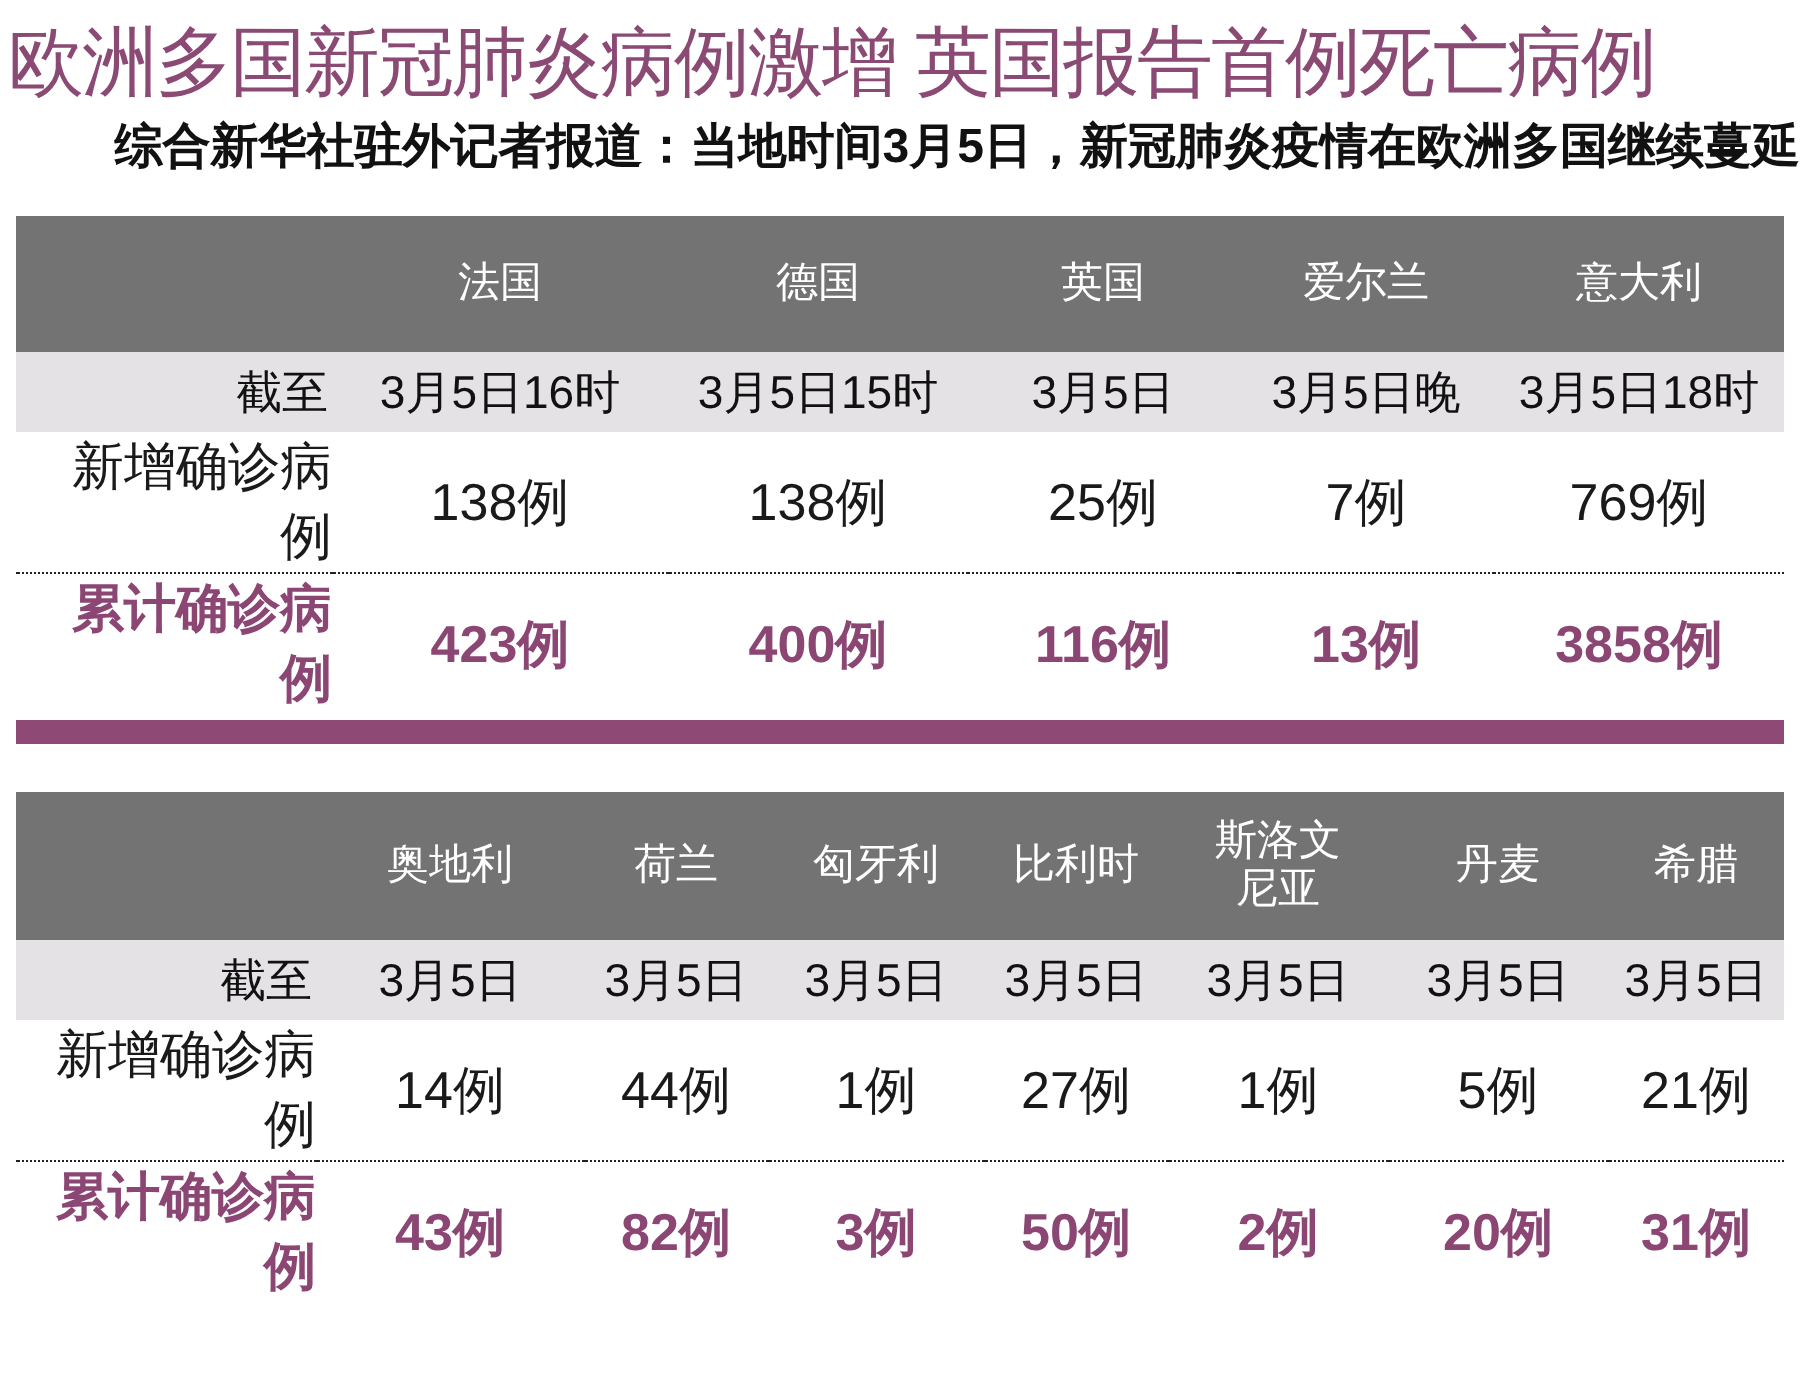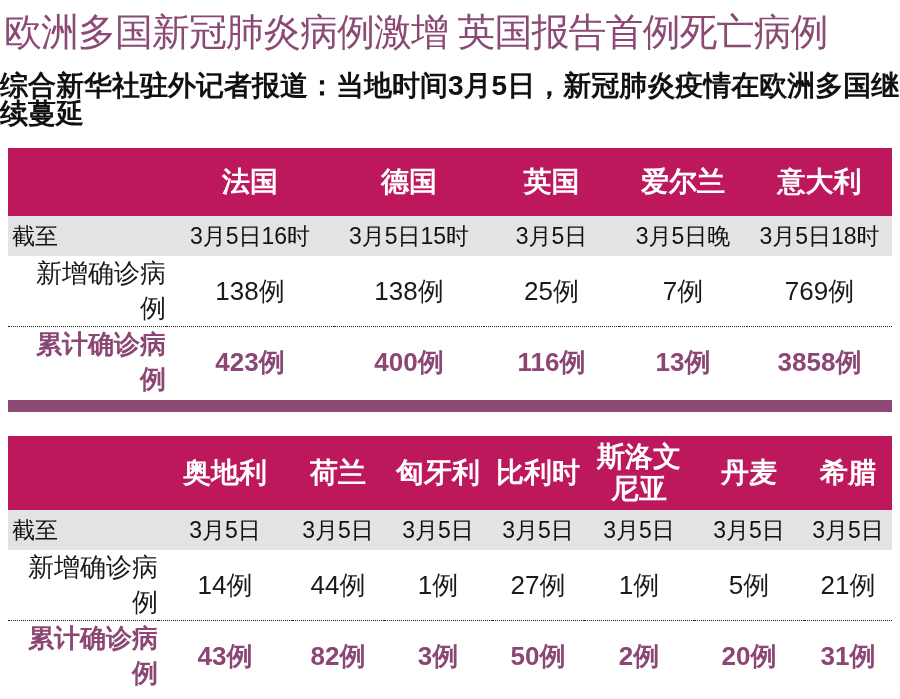--- a/index.html
+++ b/index.html
@@ -7,39 +7,39 @@
     width:900px;height:699px;overflow:hidden;background:#ffffff;
     font-family:"Liberation Sans","DejaVu Sans",sans-serif;
     color:#1a1a1a;
   }
   .title{
     margin:8px 4px 0;
     font-size:38px;line-height:48px;font-weight:normal;
     color:#8b4a74;white-space:nowrap;letter-spacing:-1px;
   }
   .subtitle{
-    margin-top:16px;line-height:28px;
-    text-align:left;font-size:28px;font-weight:bold;color:#111111;
+    margin-top:4px;line-height:28px;
+    text-align:right;font-size:24px;font-weight:bold;color:#111111;
   }
   table{
     border-collapse:collapse;table-layout:fixed;
     width:884px;margin:0 8px;
   }
   .t1{margin-top:20px;}
   .t2{margin-top:24px;}
   th{
-    background:#be185d;color:#ffffff;
-    font-size:28px;font-weight:bold;text-align:center;vertical-align:middle;
+    background:#737373;color:#ffffff;
+    font-size:21px;font-weight:normal;text-align:center;vertical-align:middle;
     white-space:pre-line;line-height:1.15;padding:0;
   }
   .t1 th{height:68px;}
   .t2 th{height:74px;}
   td{text-align:center;vertical-align:middle;padding:0;}
   tr.asof td{background:#e4e2e4;height:40px;font-size:23px;color:#111111;}
-  tr.asof td.lbl{text-align:left;padding-right:2px;}
+  tr.asof td.lbl{text-align:right;padding-right:2px;}
   tr.data td{height:49px;font-size:26px;}
   td.lbl{text-align:right;padding-left:4px;}
   tr.sep td{border-top:1px dotted #222222;}
   tr.hl td{color:#8b4674;font-weight:bold;}
   .bar{height:12px;background:#8e4a74;margin:3px 8px 0;}
 </style>
 </head>
 <body>
 
 <div class="title">欧洲多国新冠肺炎病例激增 英国报告首例死亡病例</div>

